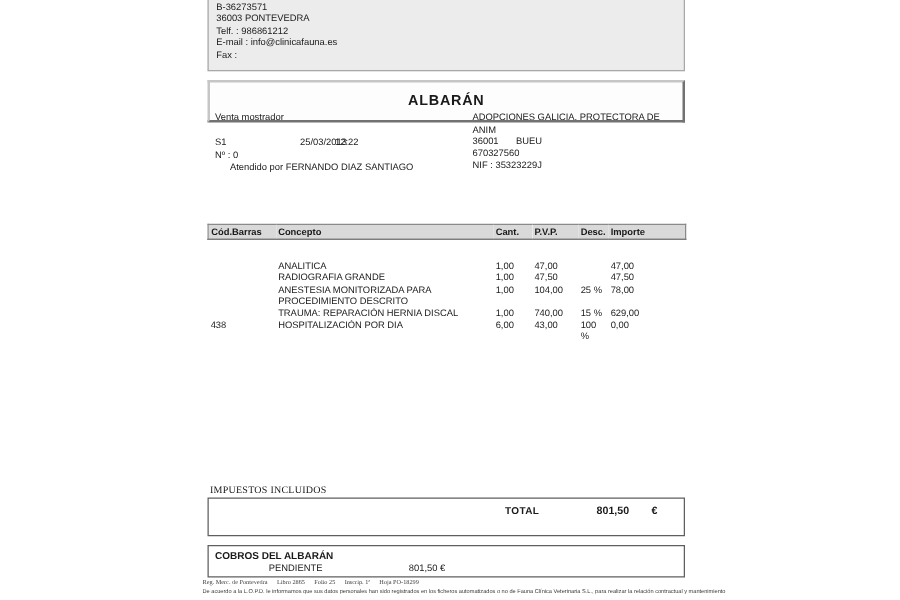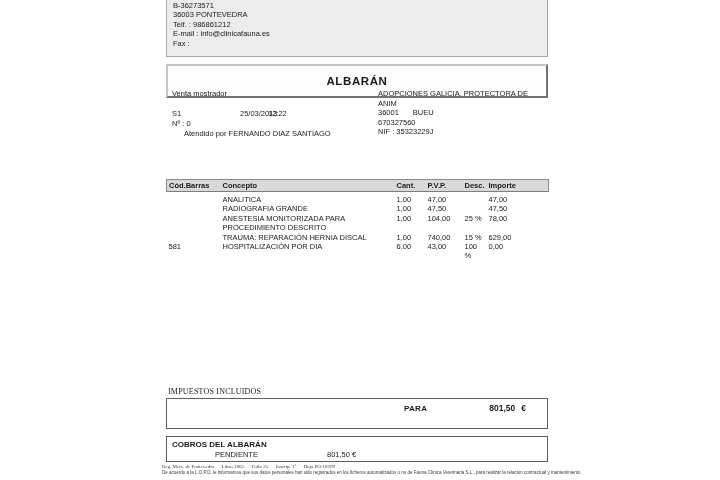--- a/index.html
+++ b/index.html
@@ -42,34 +42,34 @@
     border-collapse:collapse;table-layout:fixed;font-size:7.5px;margin-top:33px;
   }
   .items th{
     background:#d9d9d9;font-weight:bold;text-align:left;
     border-top:1px solid #8a8a8a;border-bottom:1px solid #7d7d7d;
     padding:1px 2px;height:9px;white-space:nowrap;overflow:hidden;
   }
   .items th:first-child{border-left:1px solid #8a8a8a}
   .items th:last-child{border-right:1px solid #8a8a8a}
   .items td{padding:0 2px;vertical-align:top;line-height:9.4px}
-  .items tbody tr:first-child td{padding-top:3px}
+  .items tbody tr:first-child td{padding-top:16px}
   .num{text-align:left}
 
   
   .taxes{
     position:absolute;top:387px;left:2px;
     font-family:"Liberation Serif",serif;font-size:8px;letter-spacing:.2px;
   }
   .total-box{
     position:absolute;top:398px;left:0;right:0;height:31px;
     border:1px solid #5f5f5f;box-sizing:border-box;background:#fff;
   }
   .total-label{position:absolute;left:237px;top:5px;font-weight:bold;font-size:8px;letter-spacing:.3px}
-  .total-amount{position:absolute;right:21px;top:4px;font-weight:bold;font-size:8.5px;display:flex;gap:6px}
+  .total-amount{position:absolute;right:21px;top:4px;font-weight:bold;font-size:8.5px;display:flex;gap:18px}
 
   
   .cobros-box{
     position:absolute;top:436px;left:0;right:0;height:26px;
     border:1px solid #5f5f5f;box-sizing:border-box;background:#fff;font-size:7.5px;
   }
   .cobros-title{position:absolute;left:5px;top:3px;font-weight:bold;font-size:8px}
   .cobros-status{position:absolute;left:48px;top:13px}
   .cobros-amount{position:absolute;left:160px;top:13px}
 
@@ -162,33 +162,33 @@
       </tr>
       <tr>
         <td></td>
         <td>TRAUMA: REPARACIÓN HERNIA DISCAL</td>
         <td class="num">1,00</td>
         <td class="num">740,00</td>
         <td class="num">15 %</td>
         <td class="num">629,00</td>
       </tr>
       <tr>
-        <td>581</td>
+        <td>438</td>
         <td>HOSPITALIZACIÓN POR DIA</td>
         <td class="num">6,00</td>
         <td class="num">43,00</td>
         <td class="num">100 %</td>
         <td class="num">0,00</td>
       </tr>
     </tbody>
   </table>
 
   <div class="taxes">IMPUESTOS INCLUIDOS</div>
   <div class="total-box">
-    <span class="total-label">PARA</span>
+    <span class="total-label">TOTAL</span>
     <span class="total-amount">
         <span>801,50</span>
         <span>€</span>
       </span>
   </div>
 
   <div class="cobros-box">
     <div class="cobros-title">COBROS DEL ALBARÁN</div>
     <div class="cobros-status">PENDIENTE</div>
     <div class="cobros-amount">801,50 €</div>

